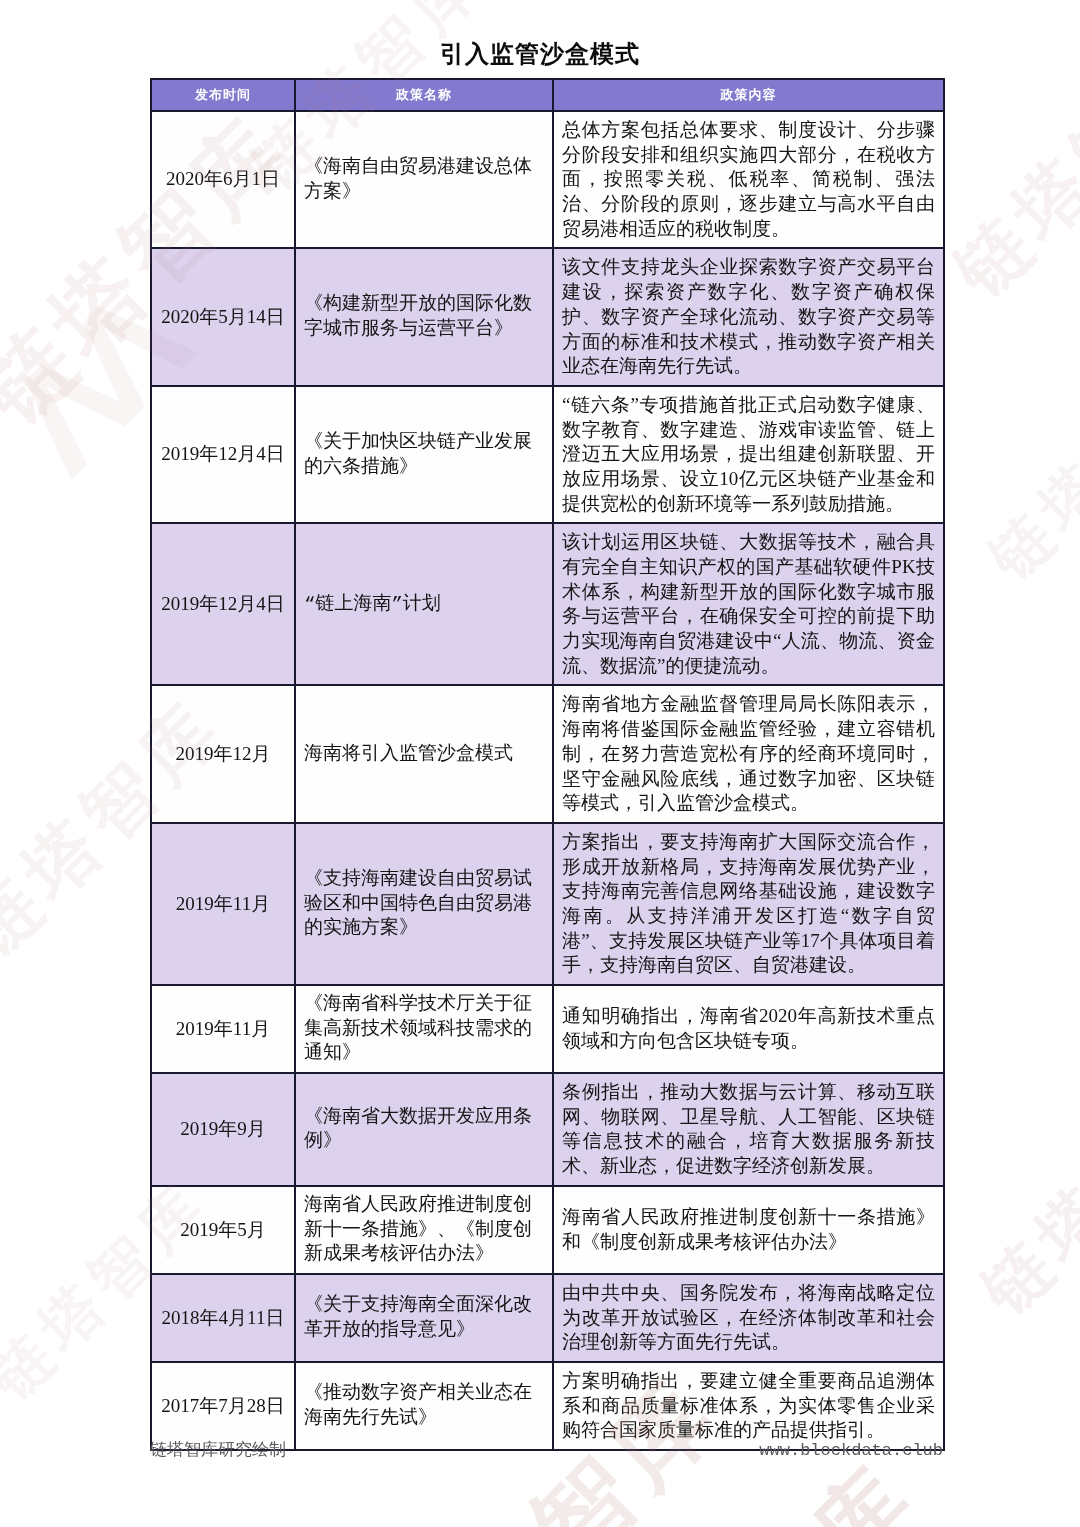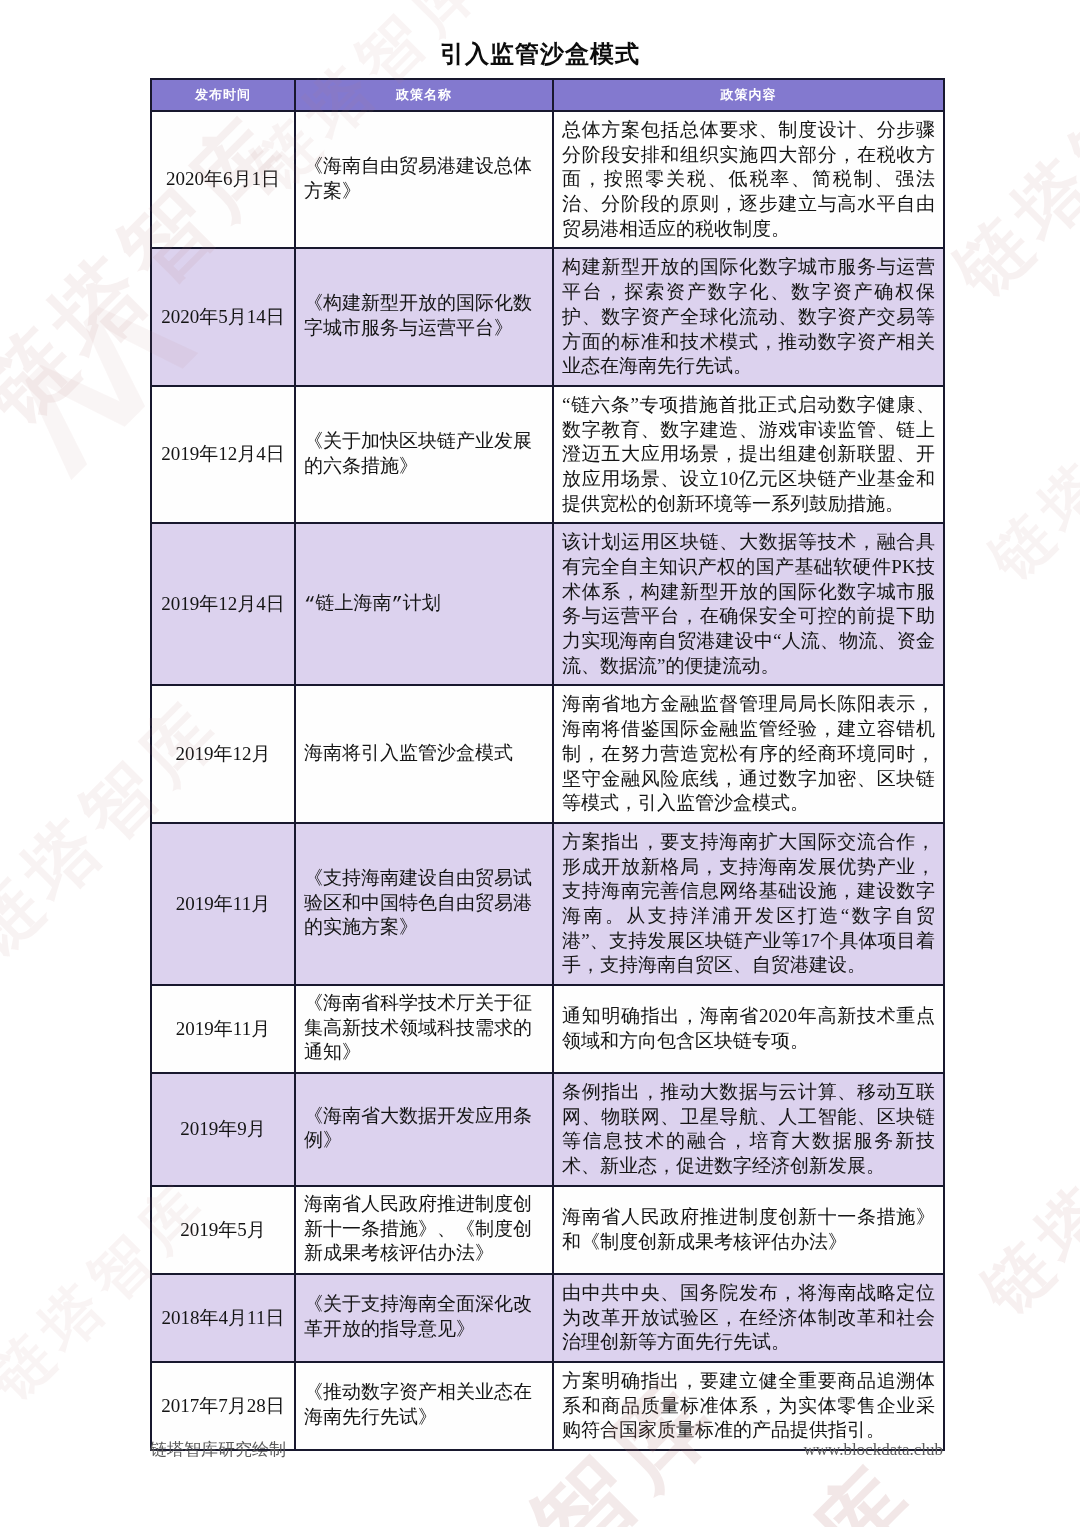--- a/index.html
+++ b/index.html
@@ -63,21 +63,21 @@
   td.col-name    { text-align: left; font-family: Liberation Mono, monospace; }
   td.col-content { text-align: justify; }
 
   
   .footer {
     position: absolute;
     left: 150px; width: 793px; top: 1438px;
     display: flex;
     justify-content: space-between;
     align-items: baseline;
-    font-family: Liberation Serif, serif;
+    font-family: Liberation Mono, monospace;
     font-size: 17px;
     color: #5a5a5a;
   }
 
   
   .wm-layer { position: absolute; inset: 0; pointer-events: none; z-index: 5; }
   .wm {
     position: absolute;
     font-family: "Liberation Sans", "DejaVu Sans", sans-serif;
     font-weight: 800;
@@ -143,21 +143,21 @@
     <tbody id="table-body">
   <tr>
     <td class="col-date">2020年6月1日</td>
     <td class="col-name">《海南自由贸易港建设总体方案》</td>
     <td class="col-content">总体方案包括总体要求、制度设计、分步骤分阶段安排和组织实施四大部分，在税收方面，按照零关税、低税率、简税制、强法治、分阶段的原则，逐步建立与高水平自由贸易港相适应的税收制度。</td>
   </tr>
 
   <tr>
     <td class="col-date">2020年5月14日</td>
     <td class="col-name">《构建新型开放的国际化数字城市服务与运营平台》</td>
-    <td class="col-content">构建新型开放的国际化数字城市服务与运营平台，探索资产数字化、数字资产确权保护、数字资产全球化流动、数字资产交易等方面的标准和技术模式，推动数字资产相关业态在海南先行先试。</td>
+    <td class="col-content">该文件支持龙头企业探索数字资产交易平台建设，探索资产数字化、数字资产确权保护、数字资产全球化流动、数字资产交易等方面的标准和技术模式，推动数字资产相关业态在海南先行先试。</td>
   </tr>
 
   <tr>
     <td class="col-date">2019年12月4日</td>
     <td class="col-name">《关于加快区块链产业发展的六条措施》</td>
     <td class="col-content">“链六条”专项措施首批正式启动数字健康、数字教育、数字建造、游戏审读监管、链上澄迈五大应用场景，提出组建创新联盟、开放应用场景、设立10亿元区块链产业基金和提供宽松的创新环境等一系列鼓励措施。</td>
   </tr>
 
   <tr>
     <td class="col-date">2019年12月4日</td>

